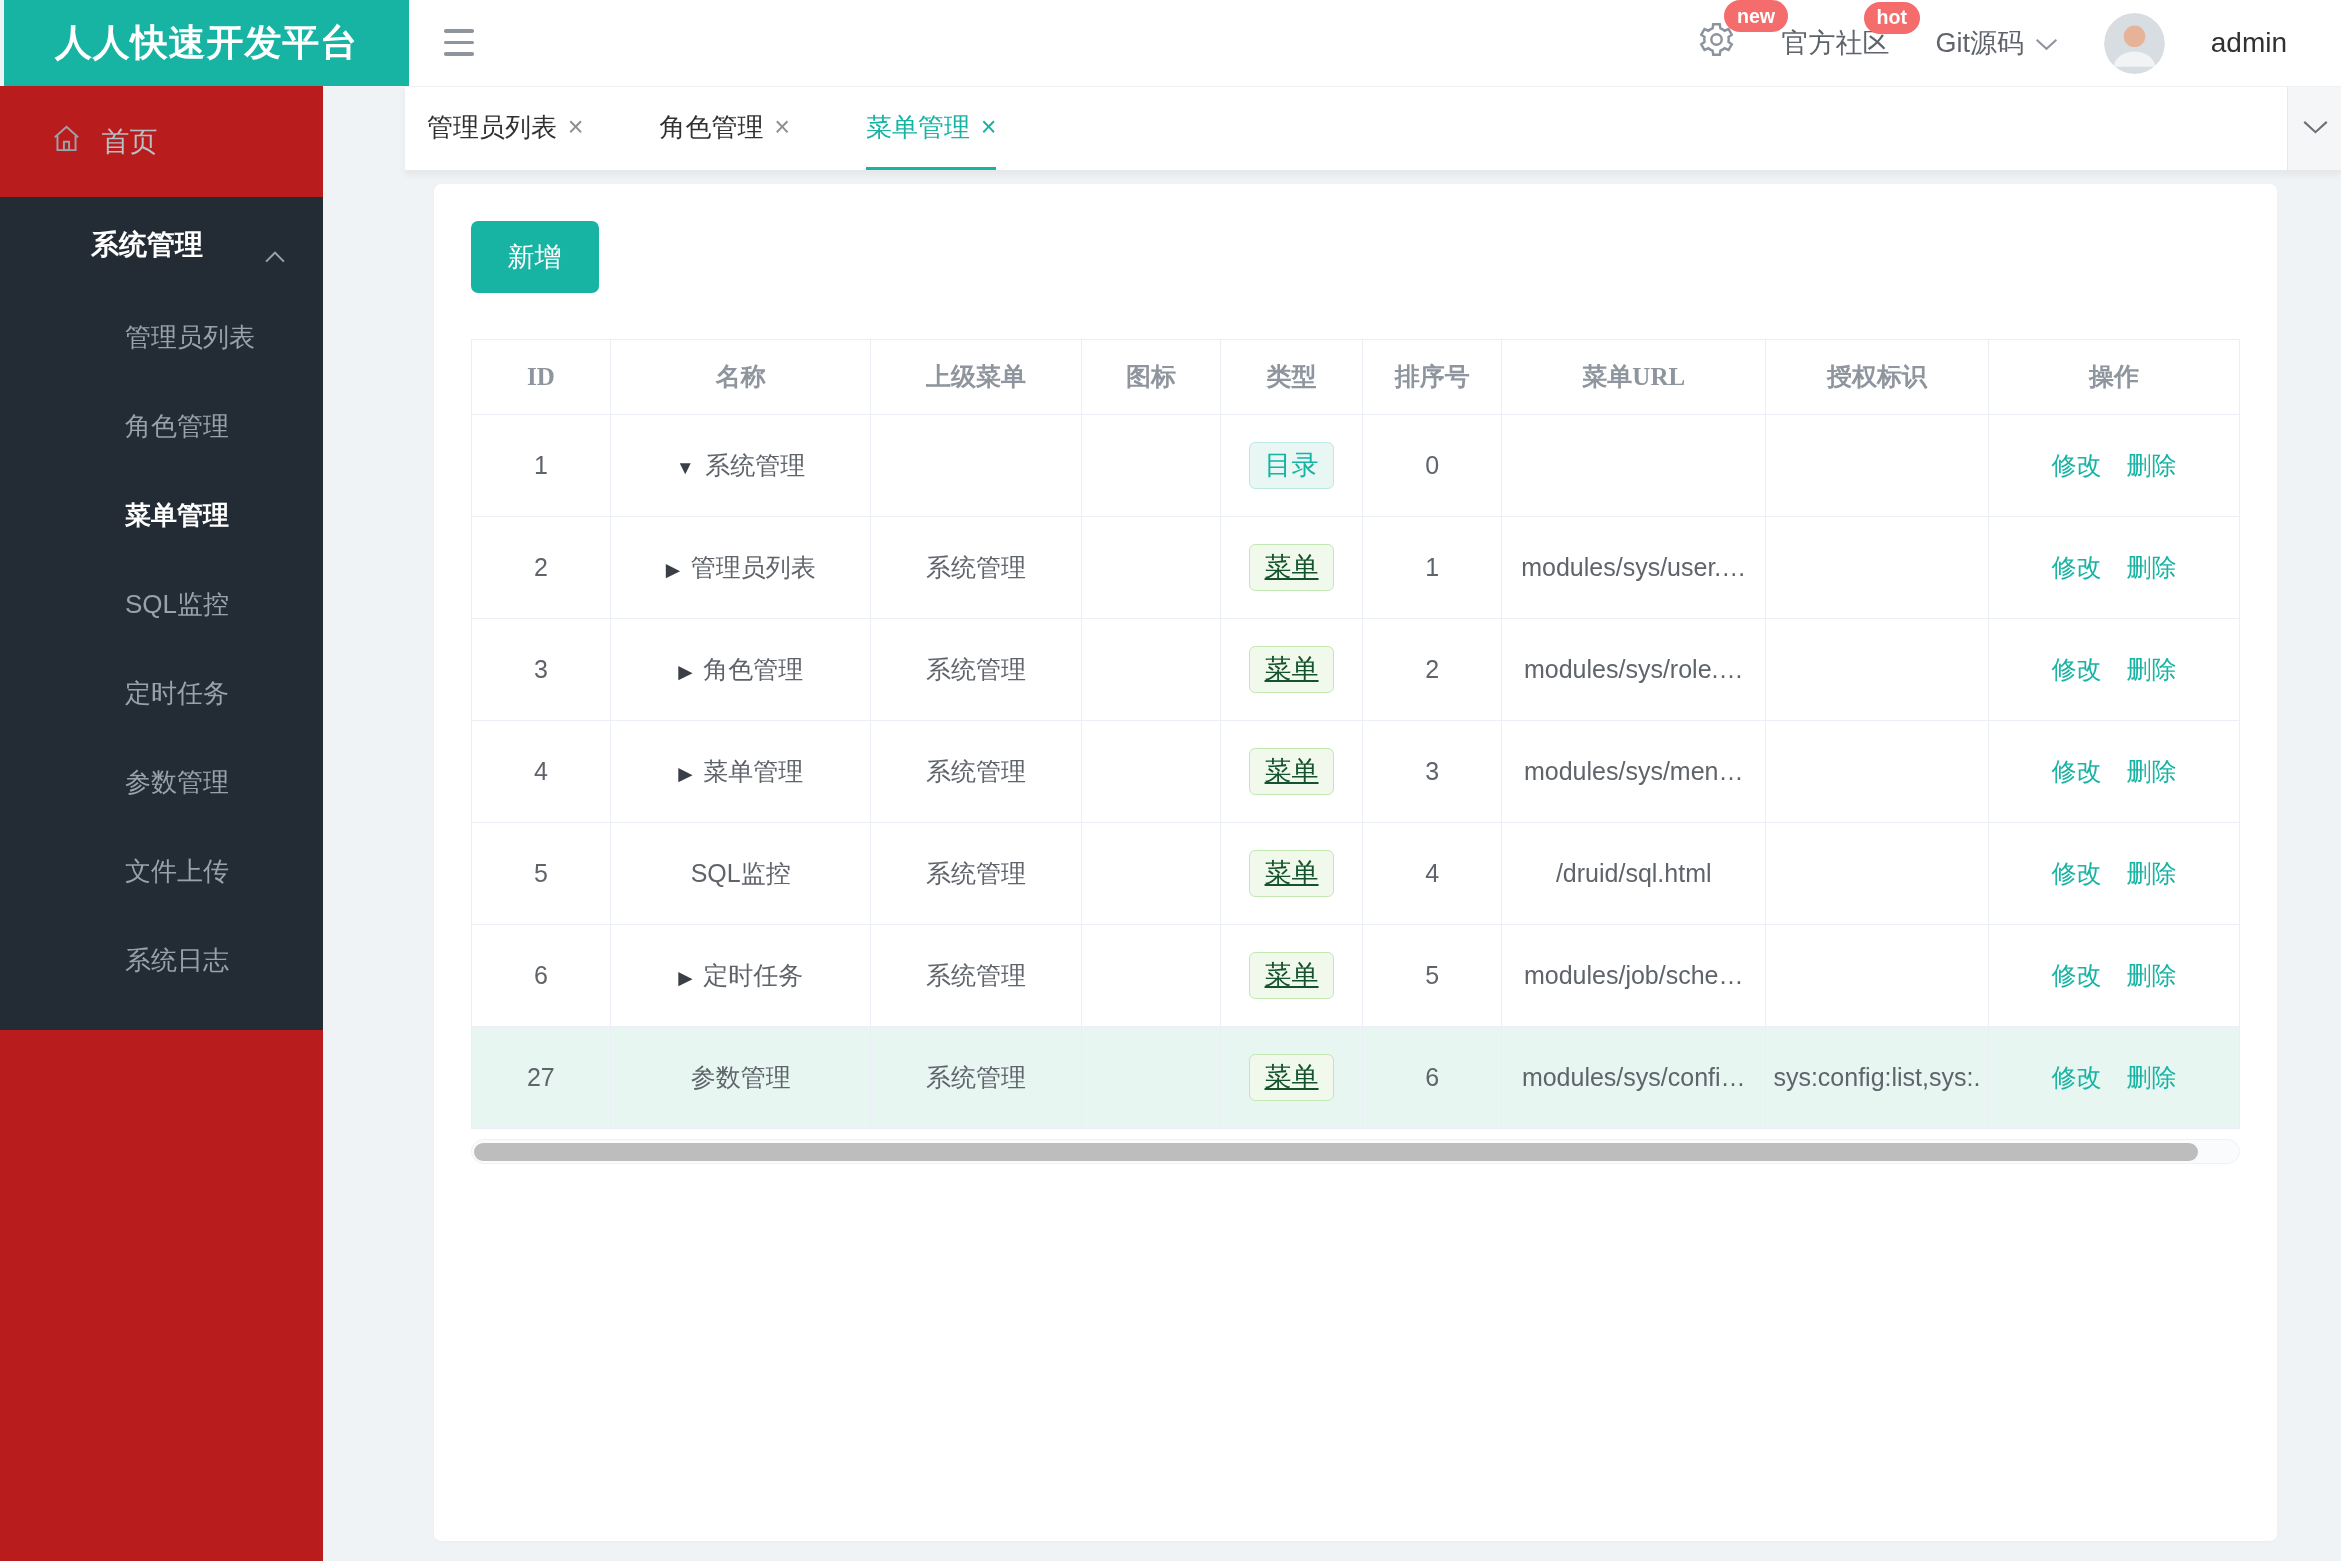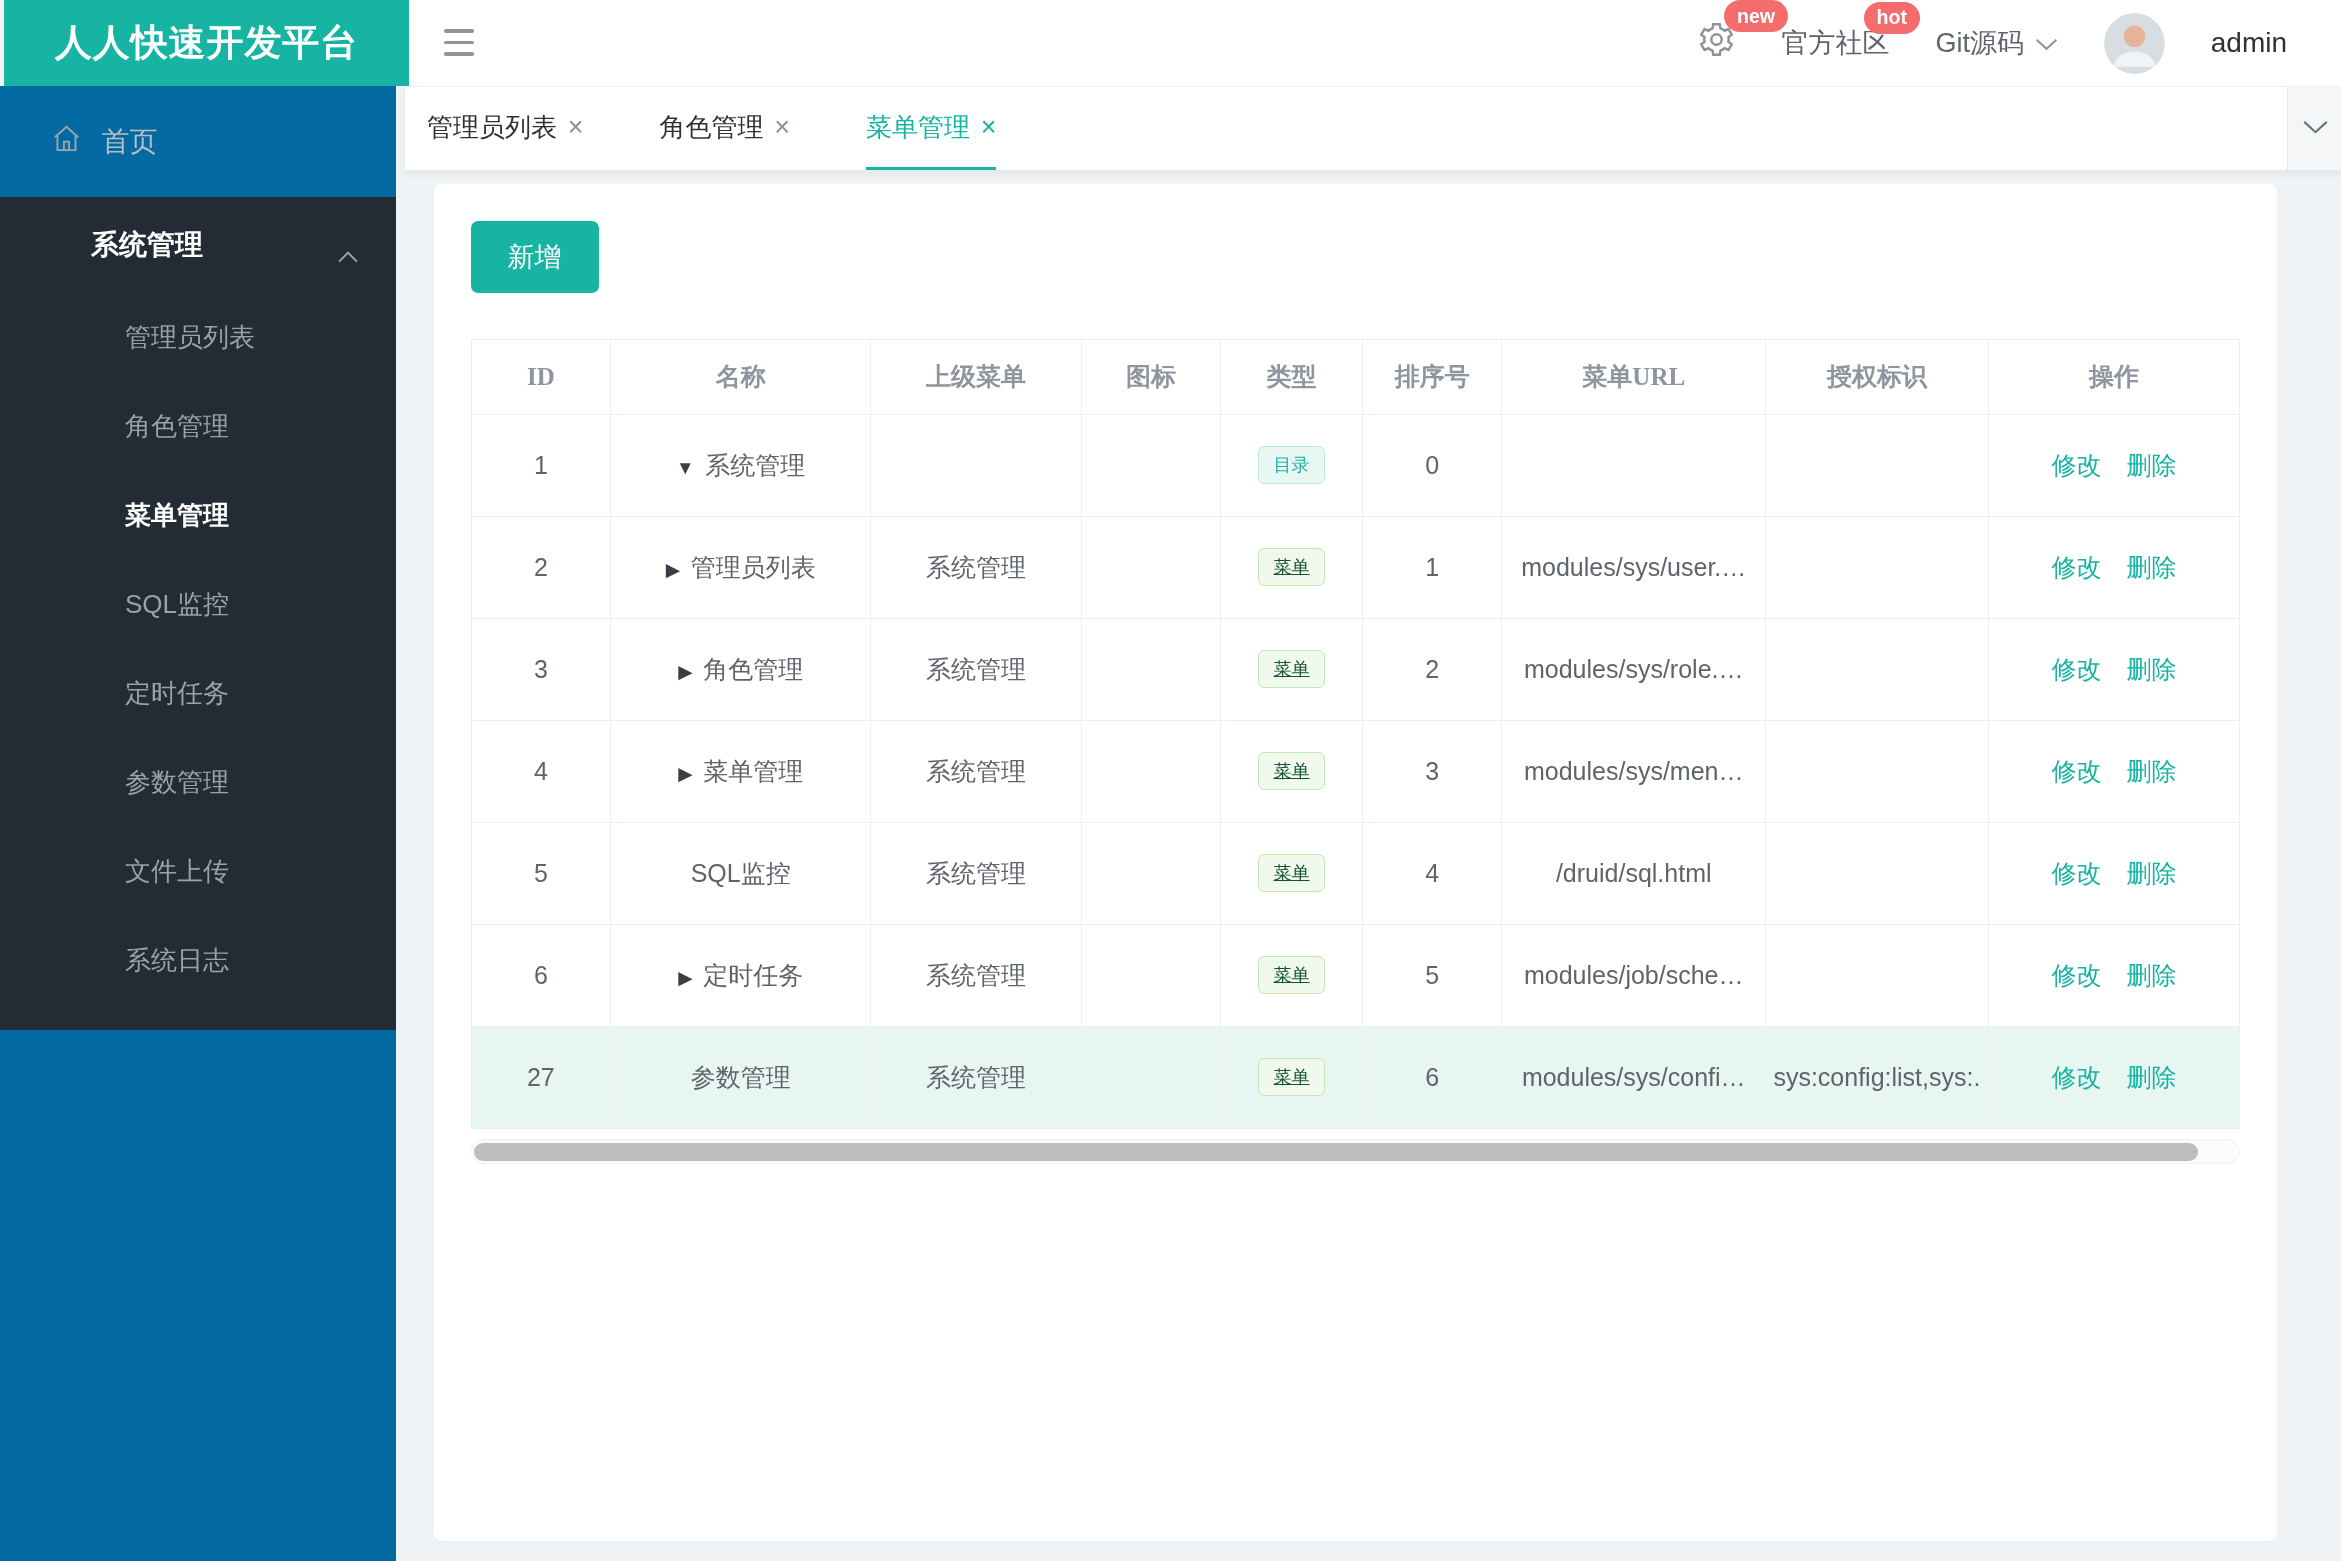--- a/index.html
+++ b/index.html
@@ -18,21 +18,21 @@
   .header-right { position:absolute; right:55px; top:0; height:86px; display:flex; align-items:center; gap:46px; }
   .hr-item { position:relative; display:flex; align-items:center; gap:10.7px; color:#5f646b; font-size:27px; cursor:pointer; }
   .pill { position:absolute; background:#F56C6C; color:#fff; font-size:19.6px; line-height:1;
     padding:6.2px 12.5px; border-radius:890px; font-weight:bold; white-space:nowrap;text-align:right; }
   .pill-new { top:-19.6px; right:-52px; }
   .pill-hot { top:-23px; right:-30px; }
   .avatar { width:61px; height:61px; border-radius:50%; overflow:hidden; flex:0 0 auto; cursor:pointer; }
   .admin-name { font-size:28px; color:#303133; }
 
   
-  .sidebar { position:absolute; top:86px; left:0; width:396px; bottom:0; background:#0369a1; z-index:4; }
+  .sidebar { position:absolute; top:86px; left:0; width:323px; bottom:0; background:#b91c1c; z-index:4; }
   .home-item { height:111px; display:flex; align-items:center; gap:19.6px; padding-left:51px;
     color:#b6bec6; font-size:28px; cursor:pointer; }
   .submenu { background:#232C34; padding-bottom:25px; }
   .section-row { height:96px; display:flex; align-items:center; padding-left:91px; position:relative;
     color:#ffffff; font-size:28px; font-weight:bold; cursor:pointer; }
   .section-caret { position:absolute; right:37px; top:41px; }
   .sub-item { height:89px; line-height:89px; padding-left:125px; color:#99a2aa; font-size:26px; cursor:pointer; }
   .sub-item.active { color:#ffffff; font-weight:bold; }
 
   
@@ -56,21 +56,21 @@
 
   
   table.grid { width:100%; border-collapse:collapse; margin-top:46px; table-layout:fixed; }
   .grid th, .grid td { border:0.9px solid #EBEEF5; text-align:center; overflow:hidden; white-space:nowrap; }
   .grid th { height:75px; color:#8F959E; font-size:25px; font-weight:bold; background:#fff;font-family:Liberation Serif, serif; }
   .grid td { height:102px; color:#5f646b; font-size:25px; background:#fff; }
   .c-op-cell { box-shadow:-9px 0 10.7px -7.1px rgba(0,0,0,0.12); }
   tr.hl td { background:#E8F6F2; }
   .tree-arrow { font-size:18.7px; color:#3a3f45; margin-right:10.7px; cursor:pointer; }
   .tree-arrow:empty { display:none; }
-  .tag { display:inline-block; font-size:18px; line-height:1; padding:9px 14.2px; border-radius:6.2px; border:0.9px solid; }
+  .tag { display:inline-block; font-size:27px; line-height:1; padding:9px 14.2px; border-radius:6.2px; border:0.9px solid; }
   .tag-dir { color:#17B3A3; background:#E8F7F4; border-color:#BCE8E0; }
   .tag-menu { color:#14532d; background:#F0F9EB; border-color:#C2E7B0;text-decoration:underline; }
   .op-link { color:#17B3A3; text-decoration:none; font-size:25px; margin:0 12.5px; cursor:pointer; }
 
   .hscroll { margin-top:10.7px; height:25px; background:#FAFBFC; border:0.9px solid #EFF1F3;
     border-radius:12.5px; position:relative; }
   .hscroll-thumb { position:absolute; left:2.7px; top:2.7px; bottom:2.7px; width:97.5%;
     background:#BDBDBD; border-radius:9.8px; cursor:grab; }
 </style>
 </head>

